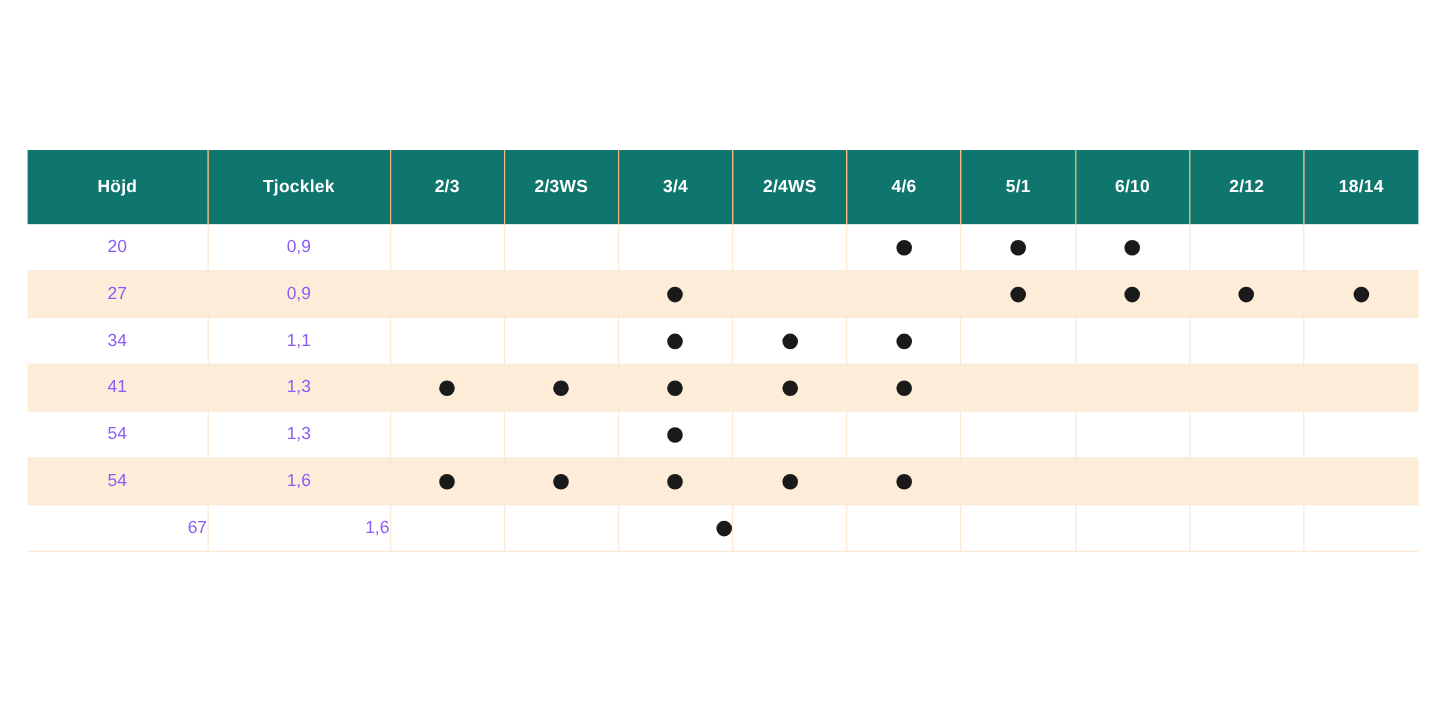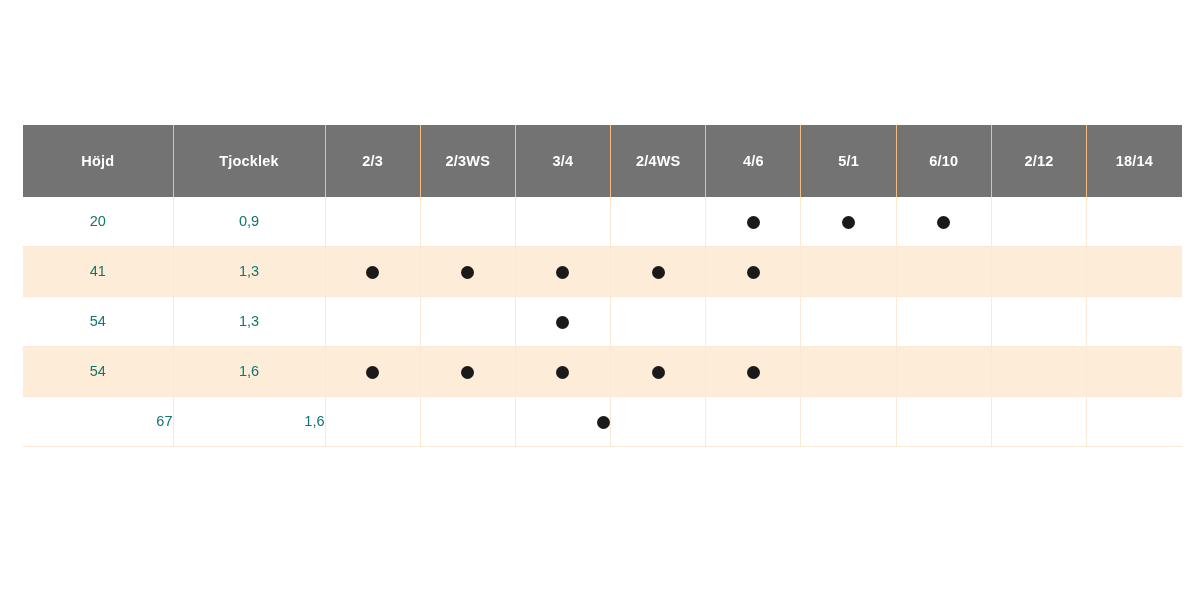--- a/index.html
+++ b/index.html
@@ -30,25 +30,25 @@
     border-collapse: collapse;
     table-layout: fixed;
     width: 1154px;
     height: 322px;
   }
   table.matrix col.c-hojd { width: 150px; }
   table.matrix col.c-tjock { width: 152px; }
   table.matrix col.c-dot { width: 95.2px; }
 
   thead th {
-    background: #737373;
+    background: #0f766e;
     color: #ffffff;
     font-size: 14.5px;
     font-weight: bold;
-    height: 72px;
+    height: 62px;
     text-align: center;
     vertical-align: middle;
     border-right: 1px solid #f7bb7d;
     padding: 0;
     letter-spacing: 0.2px;
   }
   thead th:last-child { border-right: none; }
 
   tbody td {
     height: 38px;
@@ -67,21 +67,21 @@
   tbody tr.even td { background: #fdecd8; }
 
   .dot {
     display: inline-block;
     width: 13px;
     height: 13px;
     border-radius: 50%;
     background: #1a1a1a;
     vertical-align: middle;
   }
-  td.label-cell { color: #0f766e; }
+  td.label-cell { color: #8b5cf6; }
 </style>
 </head>
 <body>
 
 <div id="page">
   <div id="matrix-table-wrap">
     <table class="matrix">
       <colgroup>
         <col class="c-hojd">
         <col class="c-tjock">
@@ -118,20 +118,46 @@
             <td></td>
             <td></td>
             <td></td>
             <td><span class="dot"></span></td>
             <td><span class="dot"></span></td>
             <td><span class="dot"></span></td>
             <td></td>
             <td></td>
           </tr>
           <tr class="even">
+            <td class="label-cell">27</td>
+            <td class="label-cell">0,9</td>
+            <td></td>
+            <td></td>
+            <td><span class="dot"></span></td>
+            <td></td>
+            <td></td>
+            <td><span class="dot"></span></td>
+            <td><span class="dot"></span></td>
+            <td><span class="dot"></span></td>
+            <td><span class="dot"></span></td>
+          </tr>
+          <tr class="odd">
+            <td class="label-cell">34</td>
+            <td class="label-cell">1,1</td>
+            <td></td>
+            <td></td>
+            <td><span class="dot"></span></td>
+            <td><span class="dot"></span></td>
+            <td><span class="dot"></span></td>
+            <td></td>
+            <td></td>
+            <td></td>
+            <td></td>
+          </tr>
+          <tr class="even">
             <td class="label-cell">41</td>
             <td class="label-cell">1,3</td>
             <td><span class="dot"></span></td>
             <td><span class="dot"></span></td>
             <td><span class="dot"></span></td>
             <td><span class="dot"></span></td>
             <td><span class="dot"></span></td>
             <td></td>
             <td></td>
             <td></td>

